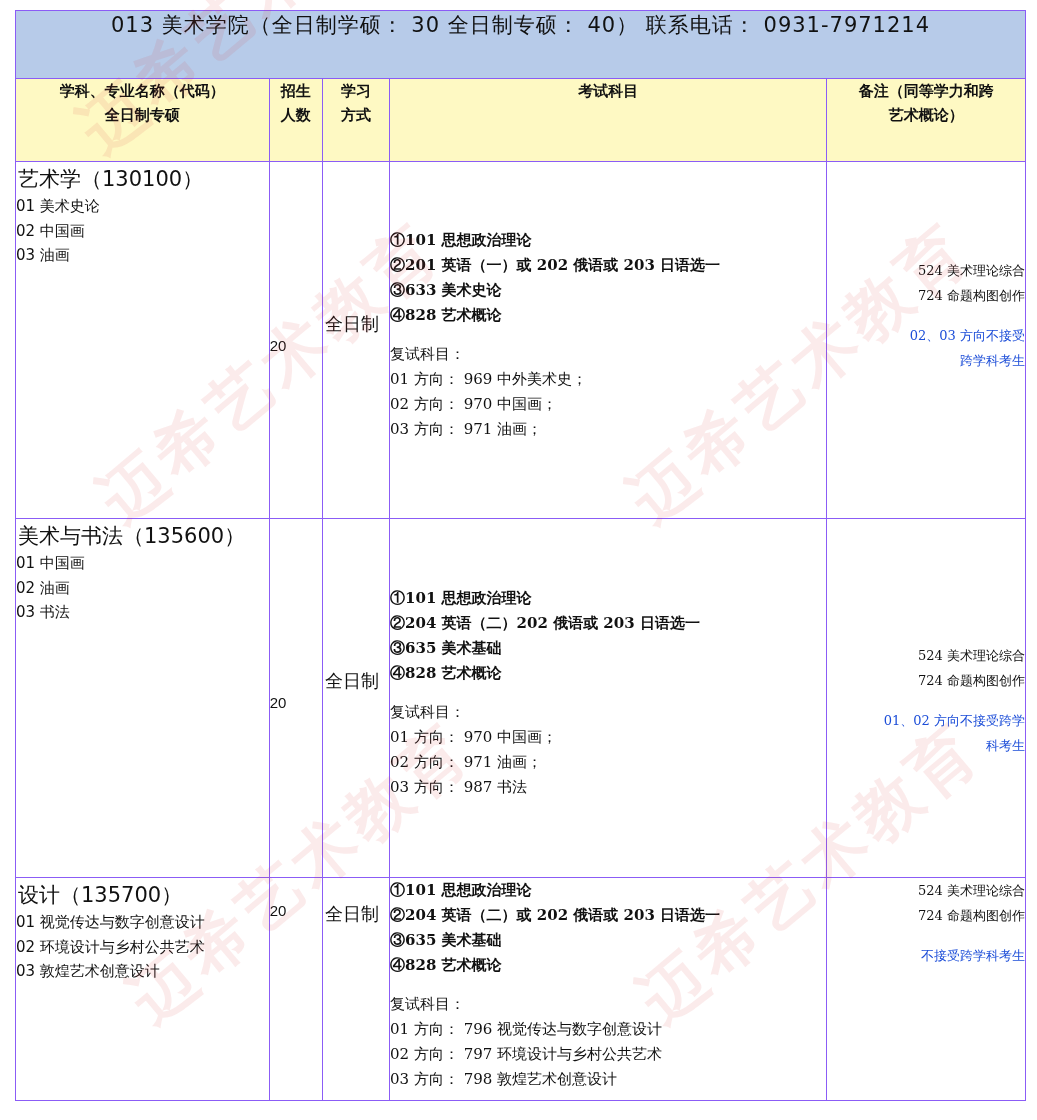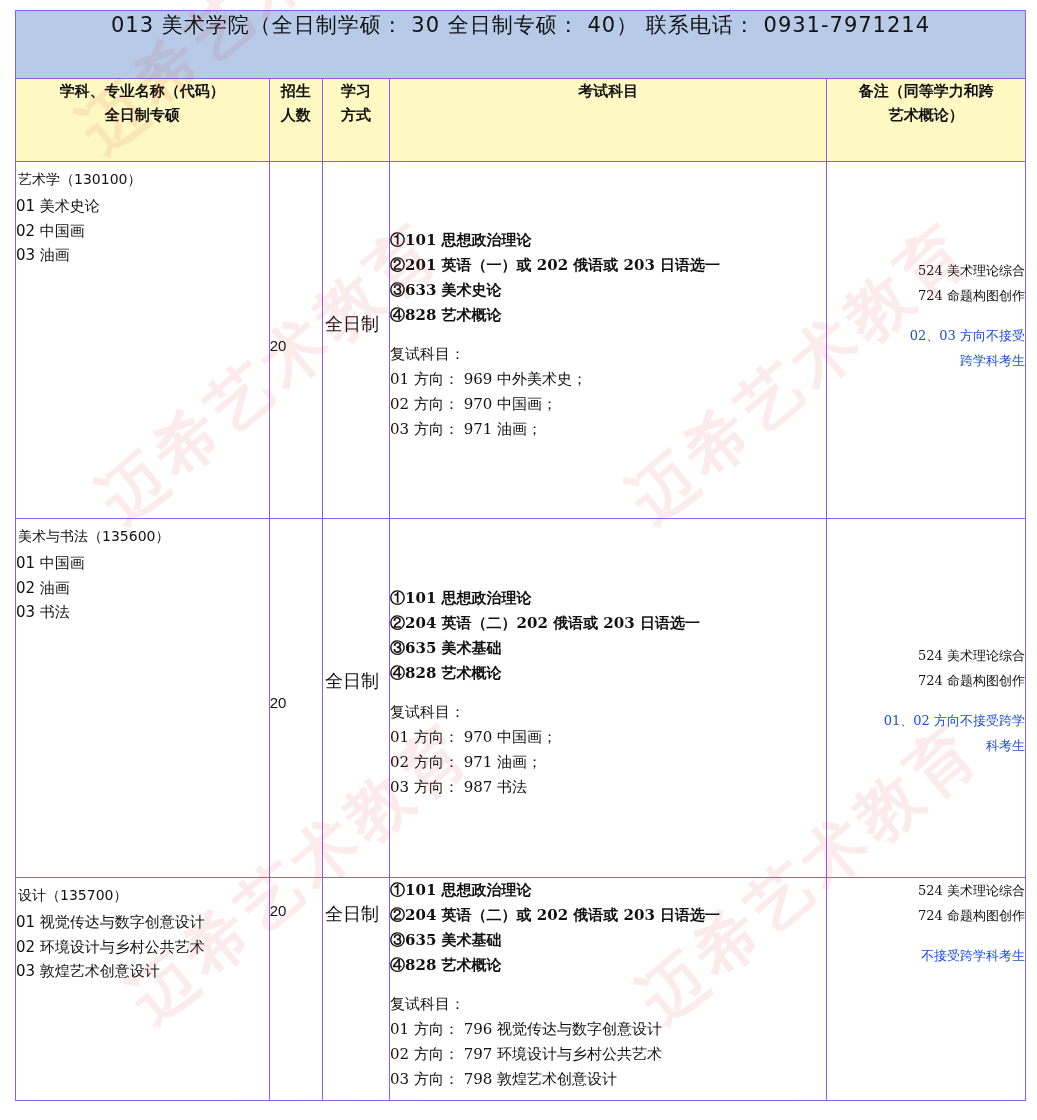--- a/index.html
+++ b/index.html
@@ -13,21 +13,21 @@
     table.adm td, table.adm th { border: 1px solid #8b5cf6; vertical-align: top; padding: 0; }
     .title-row th { background: #b7cbe9; height: 67px; font-weight: normal; font-size: 21px;
       font-family: "DejaVu Sans", sans-serif; letter-spacing: 1px; vertical-align: middle; text-align: center; }
     .hdr-row th { background: #fef9c3; height: 82px; font-weight: bold; font-size: 15px;
       vertical-align: middle; text-align: center; line-height: 24px; }
     .c-name { width: 253px; }
     .c-cnt { width: 53px; }
     .c-mode { width: 67px; }
     .c-exam { width: 436px; }
     .c-note { width: 198px; }
-    .major-title { font-size: 14px; font-family: "DejaVu Sans", sans-serif; line-height: 30px; margin-top: 2px; padding-left: 2px; }
+    .major-title { font-size: 21px; font-family: "DejaVu Sans", sans-serif; line-height: 30px; margin-top: 2px; padding-left: 2px; }
     .dir { font-size: 15px; line-height: 24.5px; font-family: "DejaVu Sans", sans-serif; padding-left: 0; }
     .cnt { font-size: 15px; font-family: "Liberation Sans", sans-serif; position: relative; }
     .mode { font-size: 18px; position: relative; padding-left: 2px; }
     .exam { font-size: 15px; line-height: 25px; position: relative; margin-left: 12px; }
     .exam .init { font-weight: bold; }
     .exam .retest { margin-top: 14px; }
     .note { font-size: 13px; line-height: 25px; position: relative; text-align: right; }
     .note .red { color: #1d4ed8; margin-top: 15px; }
     .row1 td { height: 356px; }
     .row2 td { height: 358px; }

